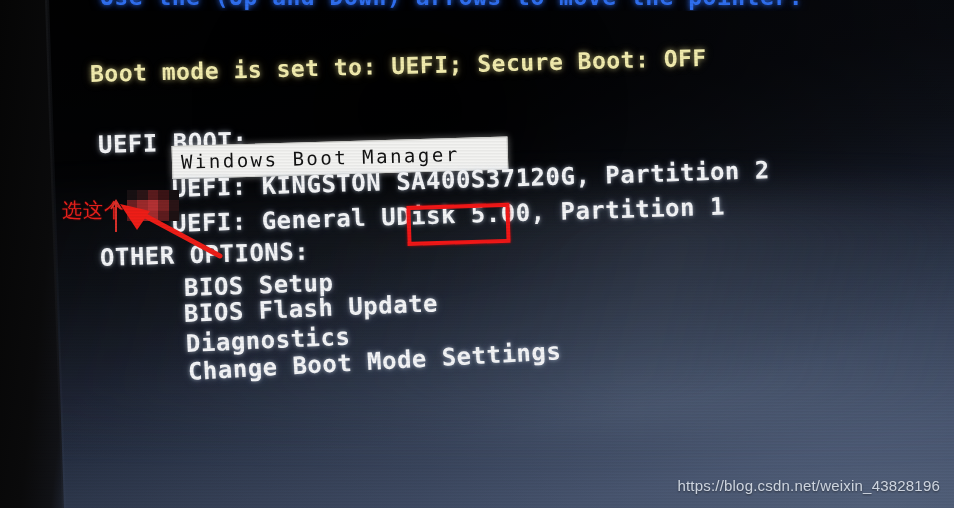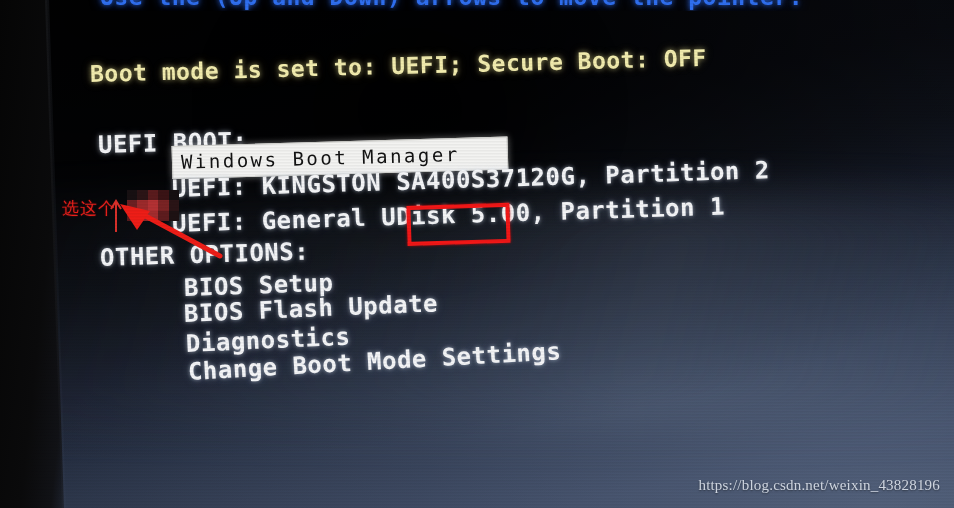--- a/index.html
+++ b/index.html
@@ -98,40 +98,40 @@
   #udiskBox{
     position:absolute;
     border:4px solid #f21717;
     box-shadow:0 0 3px rgba(255,0,0,.6);
   }
   #cnNote{
     position:absolute;
     color:#e8201b;
     font-family:"DejaVu Sans", sans-serif;
     font-weight:400;
-    font-size:17px;
+    font-size:20px;
     letter-spacing:1px;
     text-shadow:0 0 2px rgba(230,20,20,.5);
   }
   #arrow{position:absolute;pointer-events:none;}
   #mosaic{
     position:absolute;
     display:grid;
     grid-template-columns:repeat(5,1fr);
     grid-template-rows:repeat(3,1fr);
     filter:blur(.4px);
   }
   #mosaic i{display:block;}
 
   
   #wm{
     position:absolute;right:14px;bottom:14px;
     color:#dfe5ee;
     opacity:.88;
-    font-family:Liberation Serif, serif;
+    font-family:Liberation Sans, sans-serif;
     font-size:15px;
     letter-spacing:.2px;
     text-shadow:0 1px 2px rgba(0,0,0,.55);
   }
 
   
   #clipline{overflow:hidden;position:absolute;left:0;top:0;width:954px;height:11px;}
 </style>
 </head>
 <body>

